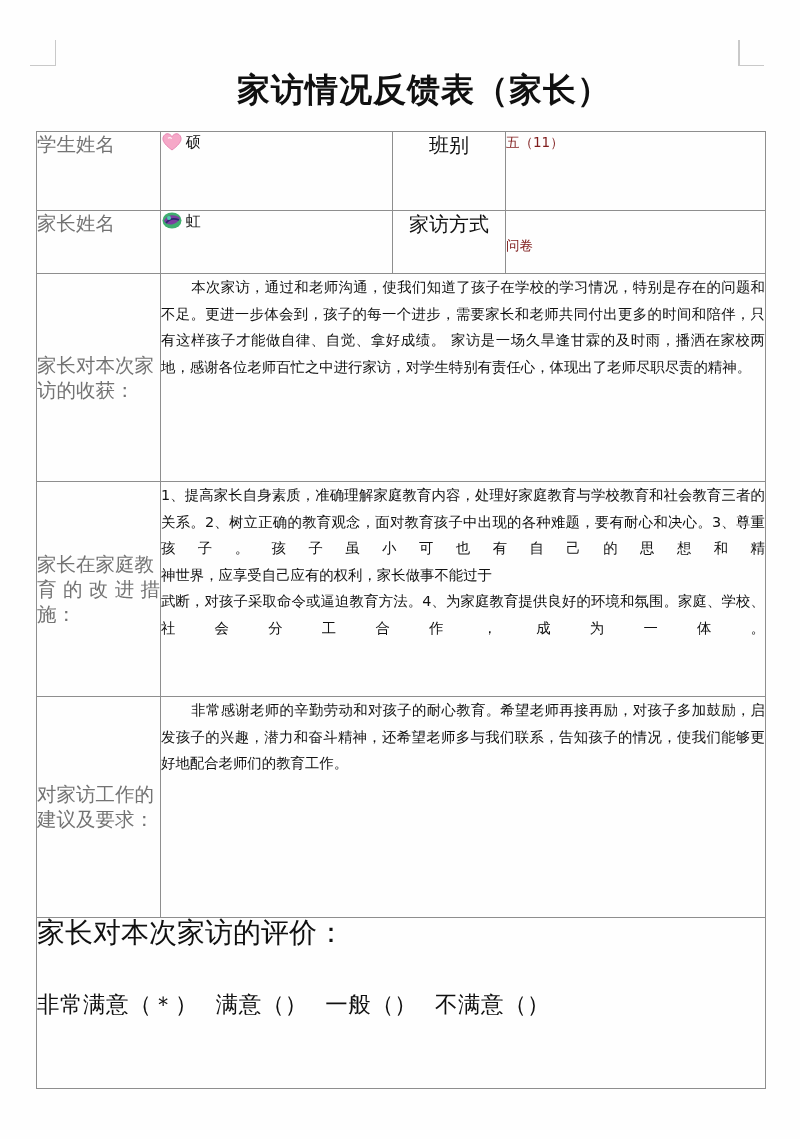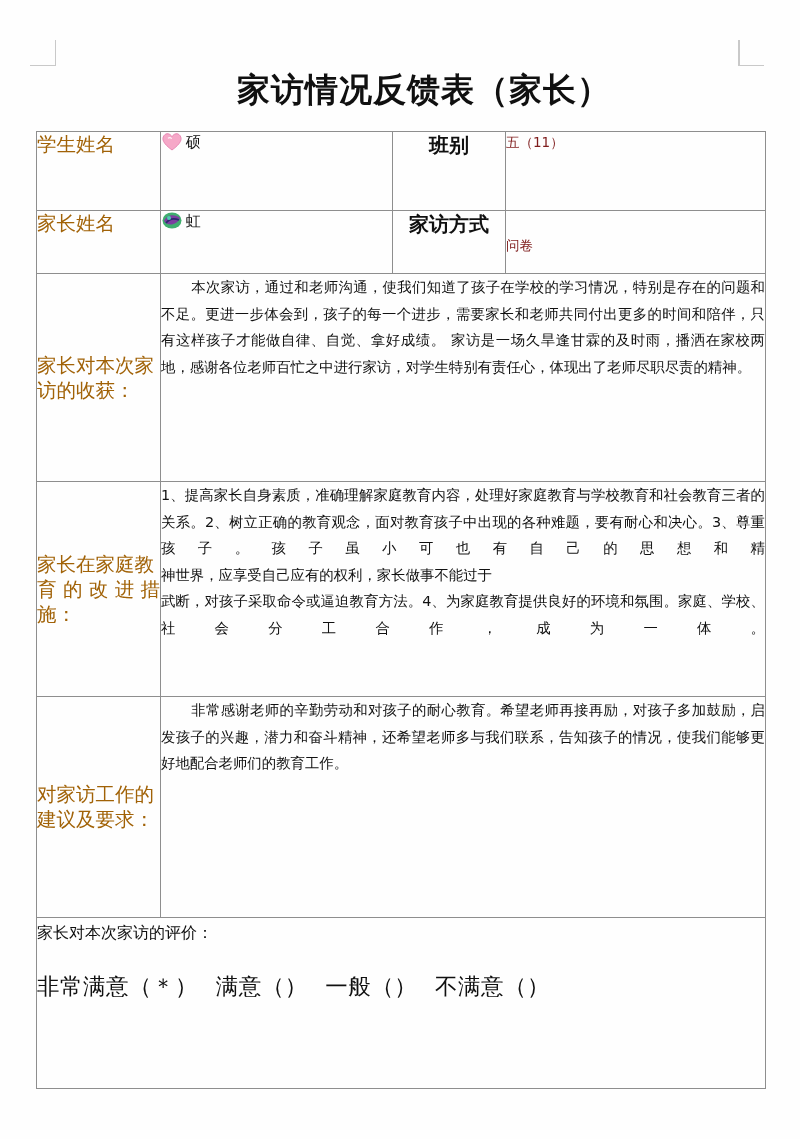--- a/index.html
+++ b/index.html
@@ -71,37 +71,36 @@
     border: 1.1px solid #8e8e8e;
     vertical-align: top;
     padding: 0;
   }
 
   .lbl-cell {
     font-size: 19.5px;
     line-height: 25px;
     padding: 8px 6px 6px 9px;
     vertical-align: middle;
-    color: #a16207;
+    color: #737373;
   }
   .lbl-cell.tall {
     vertical-align: middle;
   }
   .lbl-cell .just {
     text-align: justify;
     text-align-last: justify;
   }
 
   .mid-lbl {
     font-size: 20px;
     line-height: 26px;
     text-align: center;
     vertical-align: middle;
     color: #101010;
-    font-weight: bold;
   }
 
   .val-cell {
     font-size: 13.5px;
     line-height: 20px;
     padding: 7px 8px 6px 10px;
     color: #7f1d1d;
   }
   .val-cell.lower {
     vertical-align: middle;
@@ -138,23 +137,23 @@
     text-align: justify;
     text-align-last: justify;
   }
 
   
   .eval-cell {
     padding: 16px 12px 12px 14px;
     color: #101010;
   }
   .eval-title {
-    font-size: 16px;
+    font-size: 28px;
     line-height: 30px;
-    margin-bottom: 22px;
+    margin-bottom: 40px;
   }
   .eval-options {
     font-size: 22.5px;
     line-height: 32px;
     letter-spacing: 0.5px;
   }
   .eval-options .opt { margin-right: 10px; white-space: nowrap; }
 </style>
 </head>
 <body>

